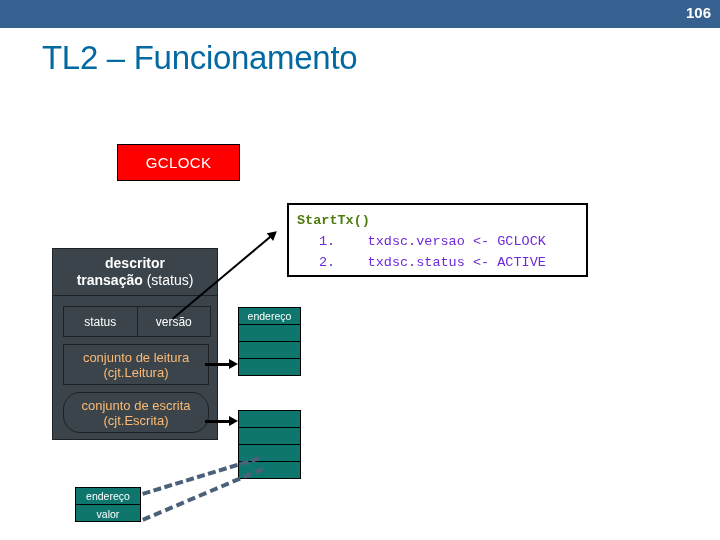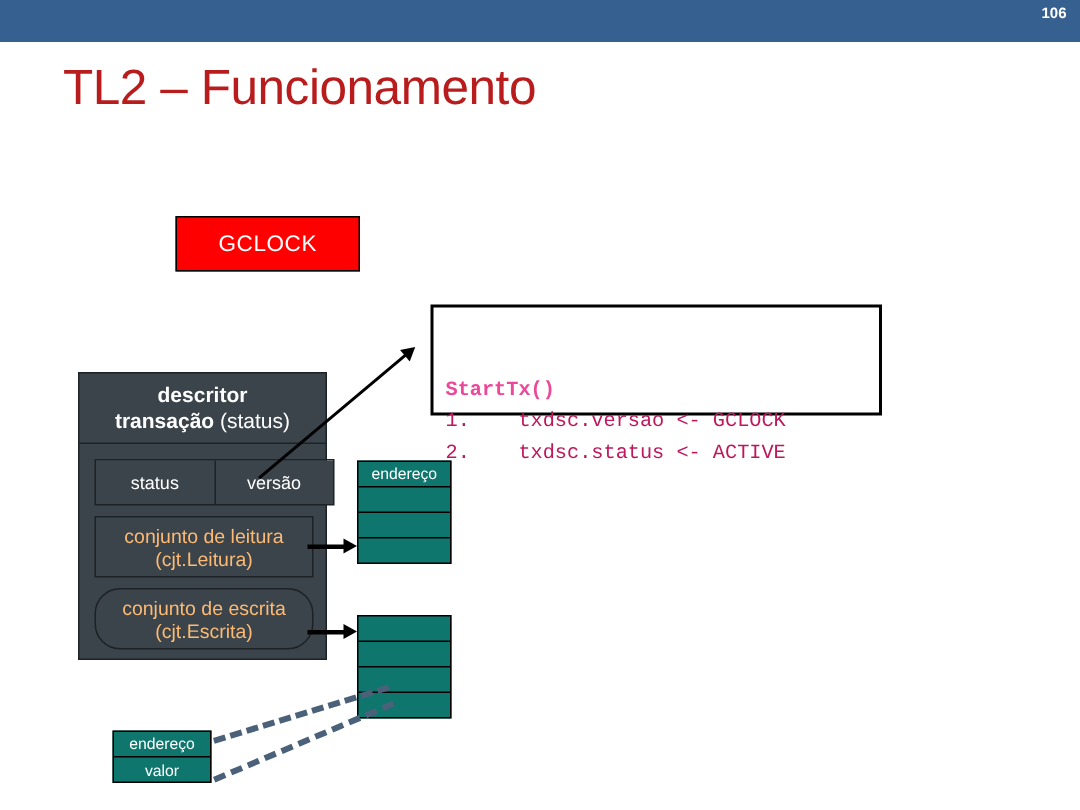--- a/index.html
+++ b/index.html
@@ -27,33 +27,33 @@
     left: 0; top: 0;
     width: 720px;
     height: 28px;
     background: #36608f;
   }
   .page-number {
     position: absolute;
     right: 9px;
     top: 4px;
     color: #ffffff;
-    font-size: 10px;
+    font-size: 15px;
     font-weight: bold;
     letter-spacing: 0px;
     font-family: "Liberation Sans", sans-serif;
   }
 
   
   .slide-title {
     position: absolute;
     left: 42px;
     top: 39px;
     font-size: 33px;
-    color: #b91c1c;
+    color: #0369a1;
     font-family: "Liberation Sans", sans-serif;
     font-weight: normal;
     letter-spacing: -0.3px;
     white-space: nowrap;
   }
 
   
   .gclock-box {
     position: absolute;
     left: 117px;
@@ -83,28 +83,28 @@
     height: 74px;
     background: #ffffff;
     border: 2px solid #000000;
     box-sizing: border-box;
     padding: 5px 0 0 8px;
     font-family: "Liberation Mono", monospace;
     font-size: 13.5px;
     line-height: 21px;
   }
   .code-title {
-    color: #ec4899;
+    color: #4d7c0f;
     font-weight: bold;
     white-space: pre;
-    margin-top: 40px;
   }
   .code-line {
-    color: #be185d;
+    color: #6d28d9;
     white-space: pre;
+    margin-left: 22px;
   }
 
   
   .txdsc-box {
     position: absolute;
     left: 52px;
     top: 248px;
     width: 166px;
     height: 192px;
     background: #3b444a;
@@ -128,21 +128,21 @@
     line-height: 17px;
     text-align: center;
   }
   .txdsc-header .small {
     font-weight: normal;
   }
   .row-cells {
     position: absolute;
     left: 10px;
     top: 57px;
-    width: 160px;
+    width: 148px;
     height: 31px;
     display: flex;
     box-sizing: border-box;
     border: 1px solid #1c2226;
   }
   .row-cells .cell {
     flex: 1;
     display: flex;
     align-items: center;
     justify-content: center;

